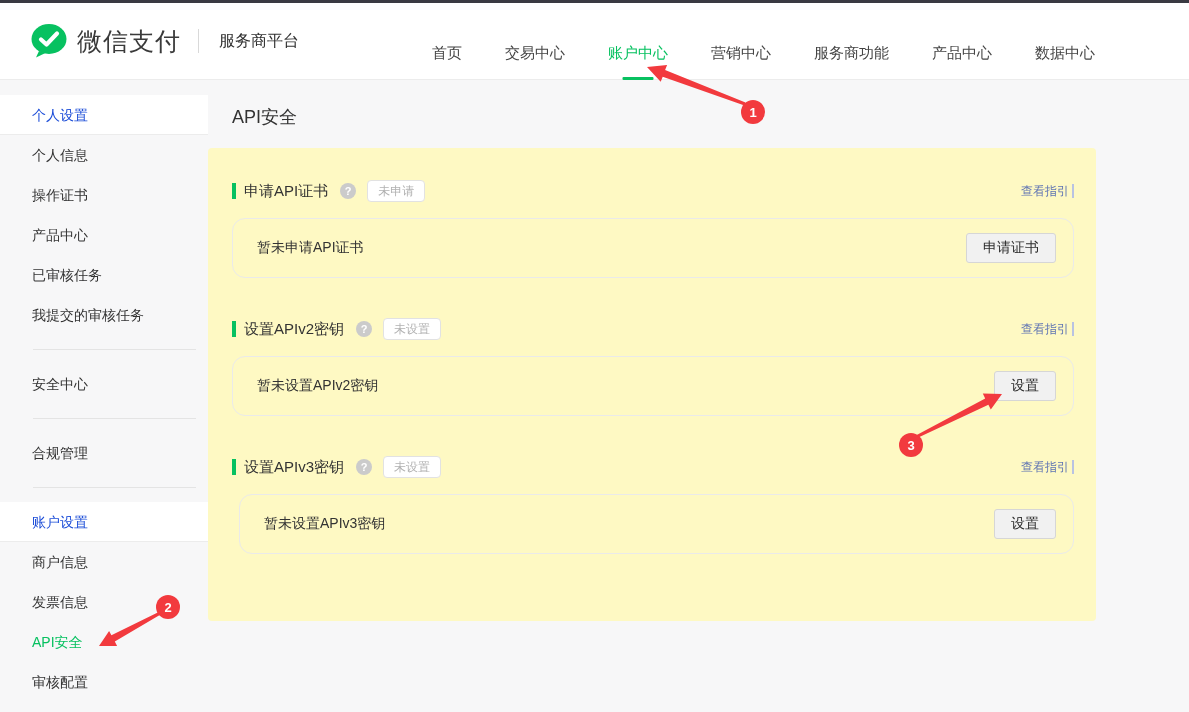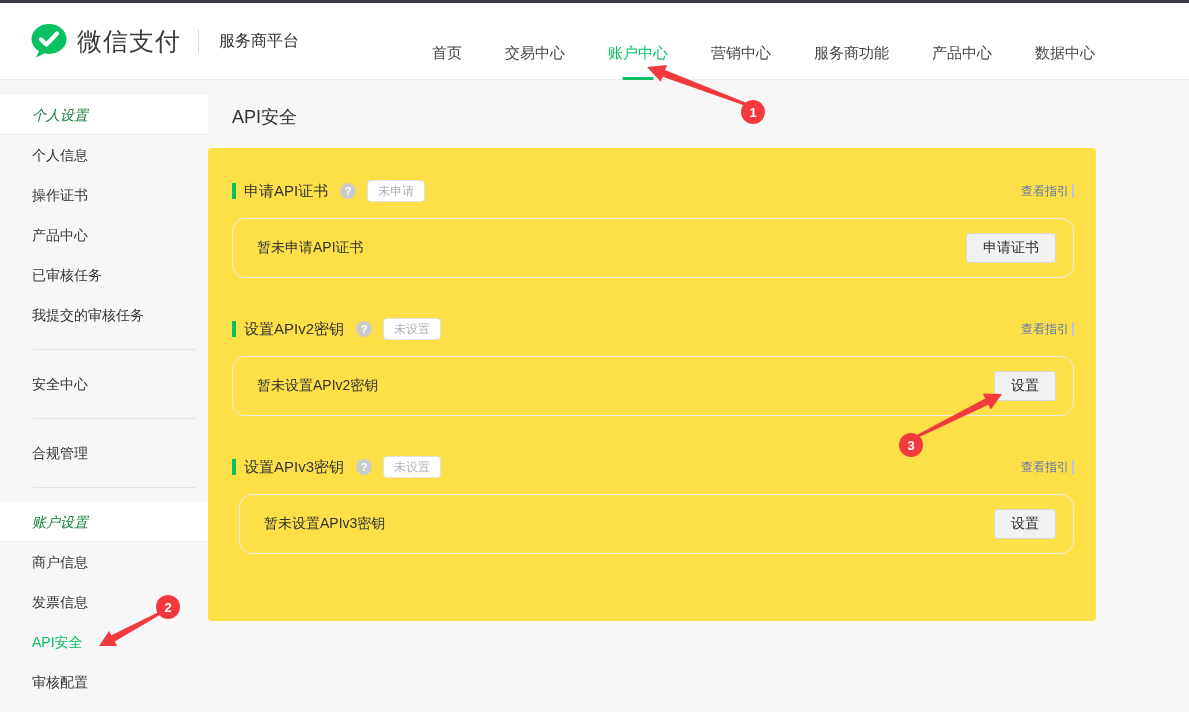--- a/index.html
+++ b/index.html
@@ -27,28 +27,28 @@
     content:""; position:absolute; left:50%; transform:translateX(-50%);
     bottom:-17px; width:31px; height:3px; background:#07c160; border-radius:1px;
   }
   
   .body-row { display:flex; width:100%; }
   .sidebar { width:208px; flex:0 0 208px; padding-top:15px; }
   .side-item {
     height:40px; line-height:40px; padding-left:32px; font-size:14px;
     color:#333; cursor:pointer; white-space:nowrap;
   }
-  .side-item.header { color:#15803d; cursor:default;font-style:italic; }
+  .side-item.header { color:#1d4ed8; cursor:default; }
   .side-item.active { color:#07c160; }
   .side-divider { height:1px; background:#e4e4e4; margin:14px 12px 14px 33px; width:163px; }
   
   .main { flex:1; }
   .page-title { font-size:18px; color:#333; margin:25px 0 0 24px; line-height:24px; }
   .card {
-    width:888px; background:#fde047; border-radius:4px; margin-top:19px;
+    width:888px; background:#fef9c3; border-radius:4px; margin-top:19px;
     padding:32px 22px 67px 24px;
   }
   .section-header { display:flex; align-items:center; height:22px; margin-bottom:16px; }
   .green-bar { width:4px; height:16px; background:#07c160; margin-right:8px; flex:0 0 4px; }
   .section-title { font-size:15px; font-weight:500; color:#333; }
   .help-icon {
     width:16px; height:16px; border-radius:50%; background:#cbcbcb; color:#fff;
     font-size:11px; font-weight:bold; display:flex; align-items:center; justify-content:center;
     margin-left:12px; cursor:pointer;
   }

